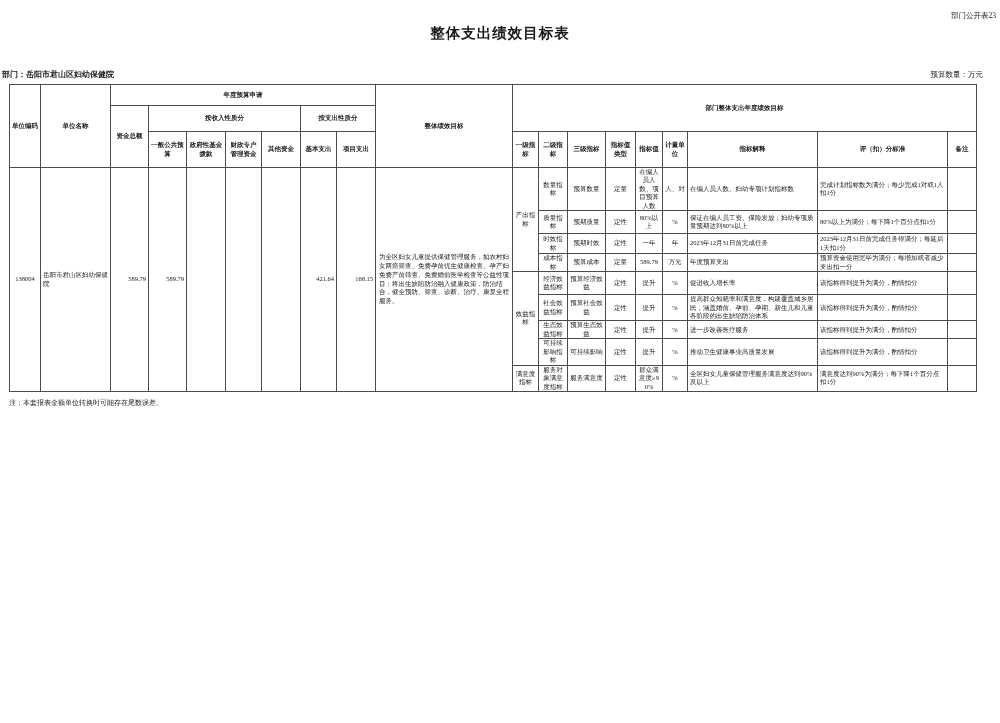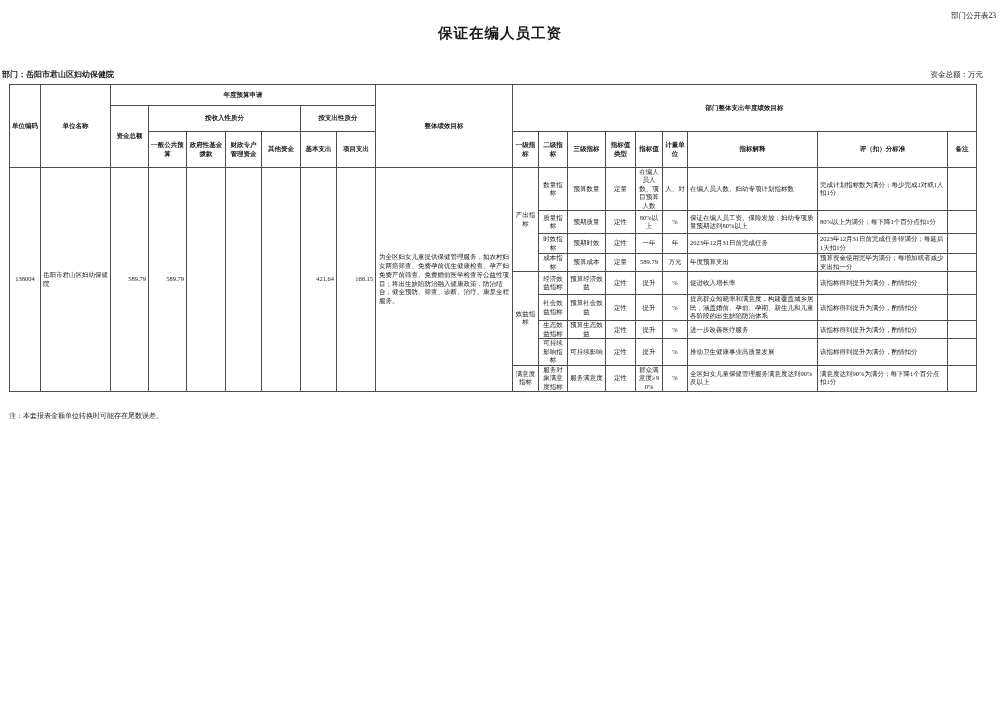--- a/index.html
+++ b/index.html
@@ -16,31 +16,31 @@
   .amount-unit{font-size:7.5px;}
   .table-wrap{position:absolute;top:84px;left:9px;width:967px;}
   table.main{border-collapse:collapse;table-layout:fixed;width:967px;
     font-size:6.5px;line-height:1.3;}
   td{border:1px solid #4c4c4c;padding:0 2px;text-align:center;vertical-align:middle;
     word-break:break-all;overflow:hidden;}
   tr.h td{font-weight:bold;}
   td.left{text-align:left;}
   td.num{text-align:right;}
   td.goal{text-align:left;padding:2px 3px;line-height:1.35;}
-  .footnote{font-size:7px;margin-top:19px;text-align:left;}
+  .footnote{font-size:7px;margin-top:6px;text-align:left;}
 </style>
 </head>
 <body>
 
 <div class="doc-number">部门公开表23</div>
-<div class="page-title">保证在编人员工资</div>
+<div class="page-title">整体支出绩效目标表</div>
 
 <div class="meta-row">
   <span class="dept-label">部门：岳阳市君山区妇幼保健院</span>
-  <span class="amount-unit">资金总额：万元</span>
+  <span class="amount-unit">预算数量：万元</span>
 </div>
 
 <div class="table-wrap">
 <table class="main">
   <colgroup>
     <col style="width:31px">
         <col style="width:70px">
         <col style="width:38px">
     <col style="width:38px">
         <col style="width:39px">

